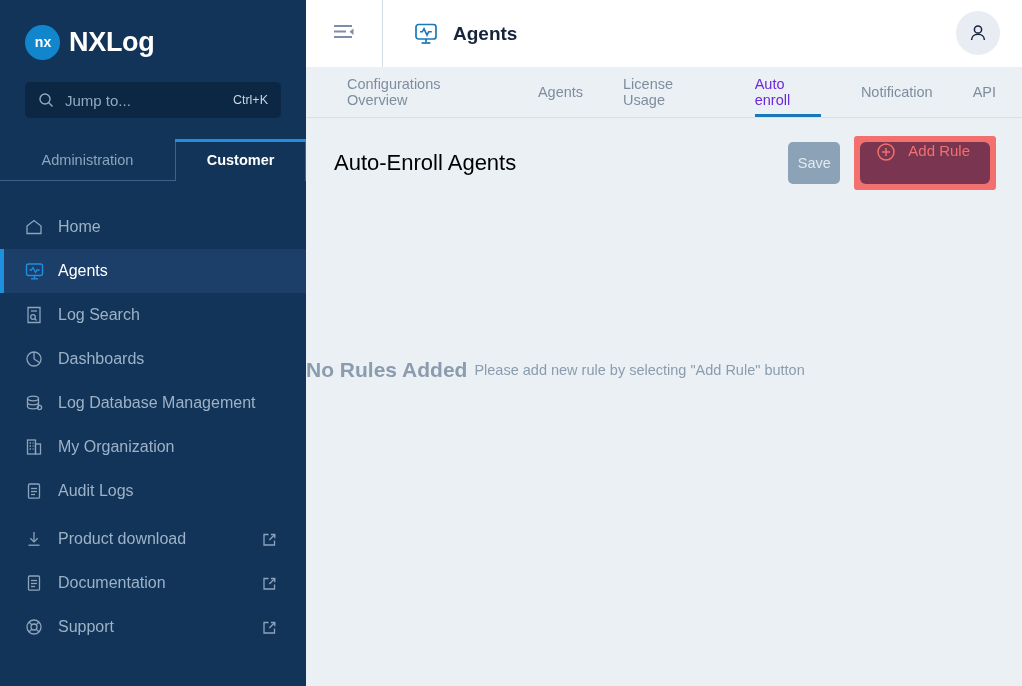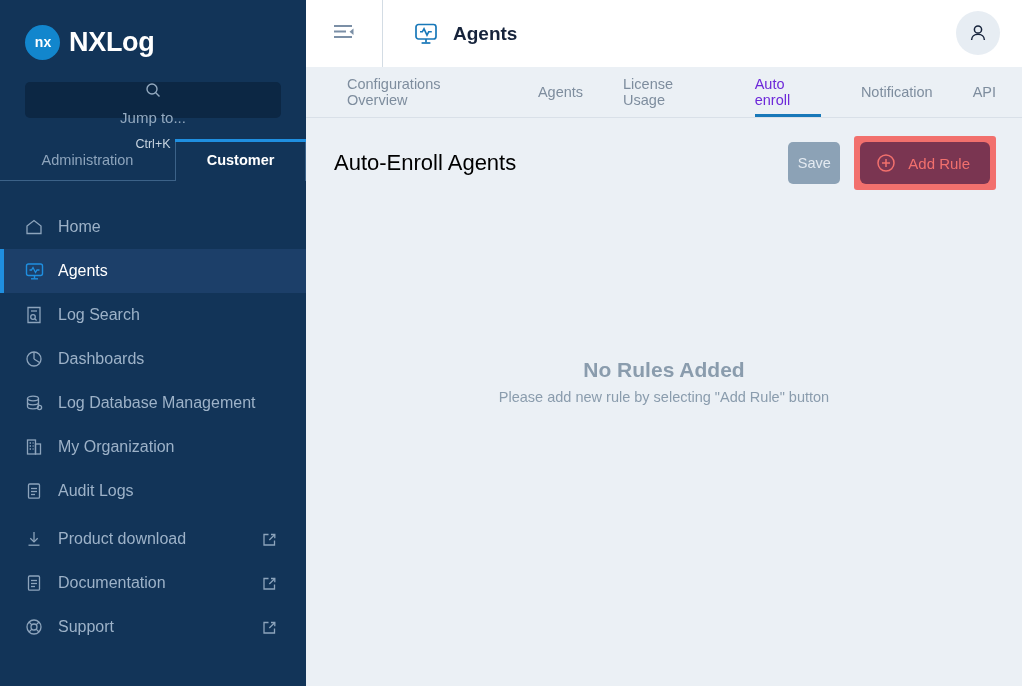--- a/index.html
+++ b/index.html
@@ -29,21 +29,20 @@
   .brand-name {
     color: #ffffff; font-size: 27px; font-weight: bold; letter-spacing: -0.3px;
     line-height: 1;
   }
   .search-box {
     margin: 20px 25px 0 25px;
     height: 36px; border-radius: 5px;
     background: #0C2744;
     display: flex; align-items: center; padding: 0 13px;
     gap: 11px;
-    flex-direction: column;
   }
   .search-box .sicon { flex: 0 0 16px; display: flex; }
   .search-ph { color: #93A9BF; font-size: 15px; flex: 1; }
   .search-kbd { color: #C8D4E0; font-size: 12.5px; }
 
   .seg-tabs { display: flex; margin-top: 21px; height: 42px; position: relative; }
   .seg-tab {
     flex: 0 0 auto; height: 42px;
     display: flex; align-items: center; justify-content: center;
     font-size: 14.5px; position: relative;
@@ -139,28 +138,28 @@
     display: flex; align-items: center; justify-content: center;
     border: none;
   }
   .addrule-hl {
     padding: 6px; background: #F2706D; border-radius: 3px;
     display: flex; align-items: center; justify-content: center;
   }
   .btn-addrule {
     height: 42px; border-radius: 6px;
     background: #7A3551; color: #F2706D; font-size: 15px;
-    display: flex; align-items: center; justify-content: center; gap: 12px;
+    display: flex; align-items: flex-start; justify-content: center; gap: 12px;
     padding: 0 20px 0 16px; border: none;
   }
   .plus-ic { display: flex; }
 
   .empty {
     position: absolute; left: 0; right: 0; top: 240px;
-    display: flex; flex-direction: column; align-items: center; gap: 7px;
+    display: flex; flex-direction: row; align-items: center; gap: 7px;
   }
   .empty-title { font-size: 21px; font-weight: bold; color: #8A9CAD; }
   .empty-sub { font-size: 14.5px; color: #8A9CAD; }
 </style>
 </head>
 <body>
 
 <div class="app">
 
   <div class="sidebar">

